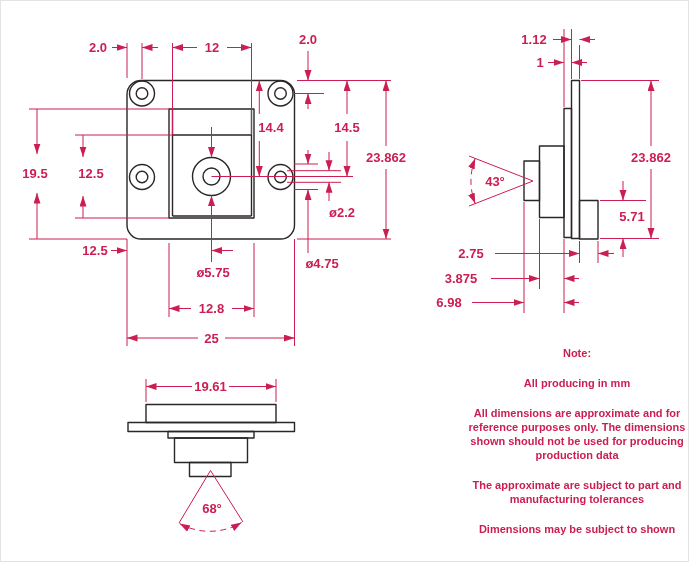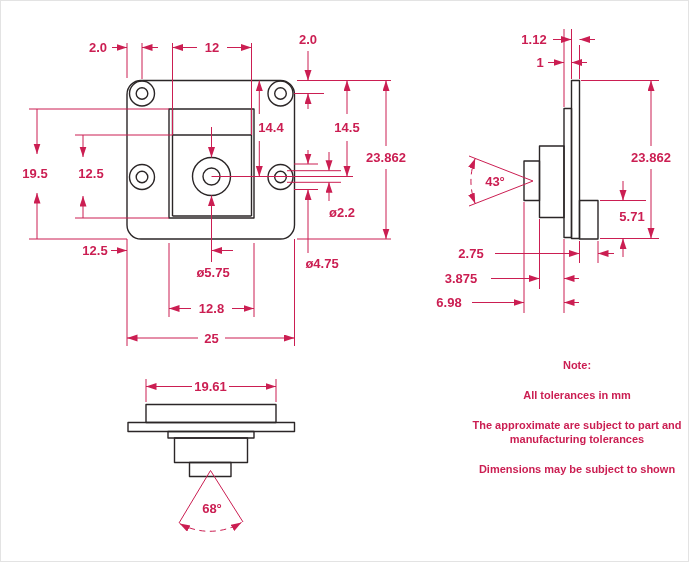--- a/index.html
+++ b/index.html
@@ -7,21 +7,21 @@
          border:1px solid #e3e3e3;box-sizing:border-box;
          font-family:"Liberation Sans",sans-serif;text-align:center;}
   svg{position:absolute;left:0;top:0;}
   .k{stroke:#2b2627;stroke-width:1.4;fill:none;stroke-linejoin:round;}
   .r{stroke:#cb1e52;stroke-width:1;fill:none;}
   .rd{stroke-dasharray:6 4.5;}
   text{fill:#cb1e52;font:700 13px "Liberation Sans",sans-serif;
        text-anchor:middle;dominant-baseline:central;}
   #notes{position:absolute;left:464px;top:342px;width:224px;color:#cb1e52;
          font:700 11px/1.27 "Liberation Sans",sans-serif;}
-  #notes p{margin:16px 0 16px 0;}
+  #notes p{margin:4px 0 16px 0;}
 </style>
 </head>
 <body>
 
 <div id="stage">
 <svg width="700" height="562" viewBox="0 0 700 562">
   <defs>
     <marker id="ae" markerUnits="userSpaceOnUse" markerWidth="12" markerHeight="8" refX="10.5" refY="3.5" orient="auto">
       <path d="M0,0 L10.5,3.5 L0,7 Z" fill="#cb1e52"></path>
     </marker>
@@ -215,17 +215,18 @@
 
     <line class="r" x1="209.5" y1="469.5" x2="178" y2="522"></line>
     <line class="r" x1="209.5" y1="469.5" x2="242" y2="521"></line>
     <path class="r rd" d="M178.6,522.5 A62 62 0 0 0 240.5,521.5" marker-start="url(#as)" marker-end="url(#ae)"></path>
     <text x="211" y="507">68°</text>
   </g>
 </svg>
 
 <div id="notes">
   <p>Note:</p>
-  <p>All tolerances in mm</p>
+  <p>All producing in mm</p>
+  <p>All dimensions are approximate and for reference purposes only. The dimensions shown should not be used for producing production data</p>
   <p>The approximate are subject to part and manufacturing tolerances</p>
   <p>Dimensions may be subject to shown</p>
 </div>
 </div>
 
 </body></html>

